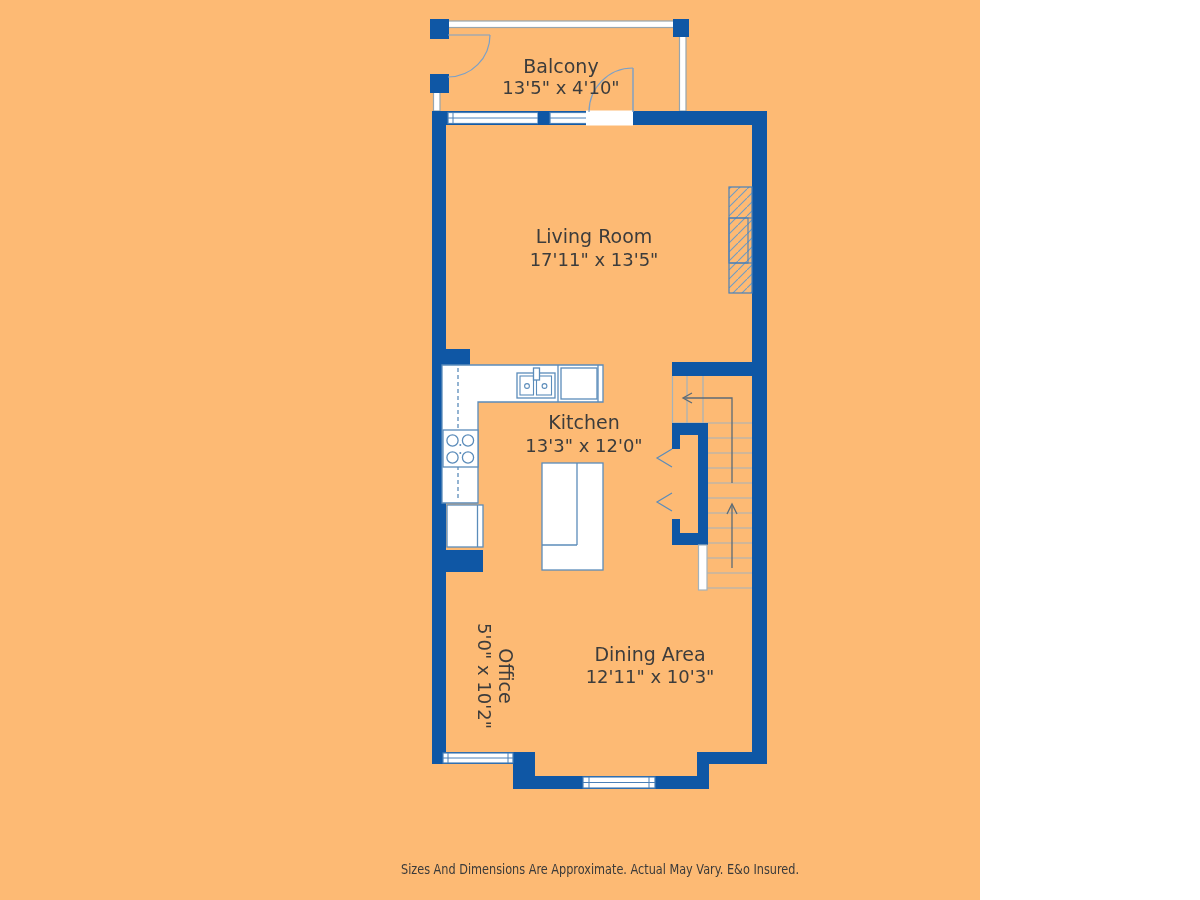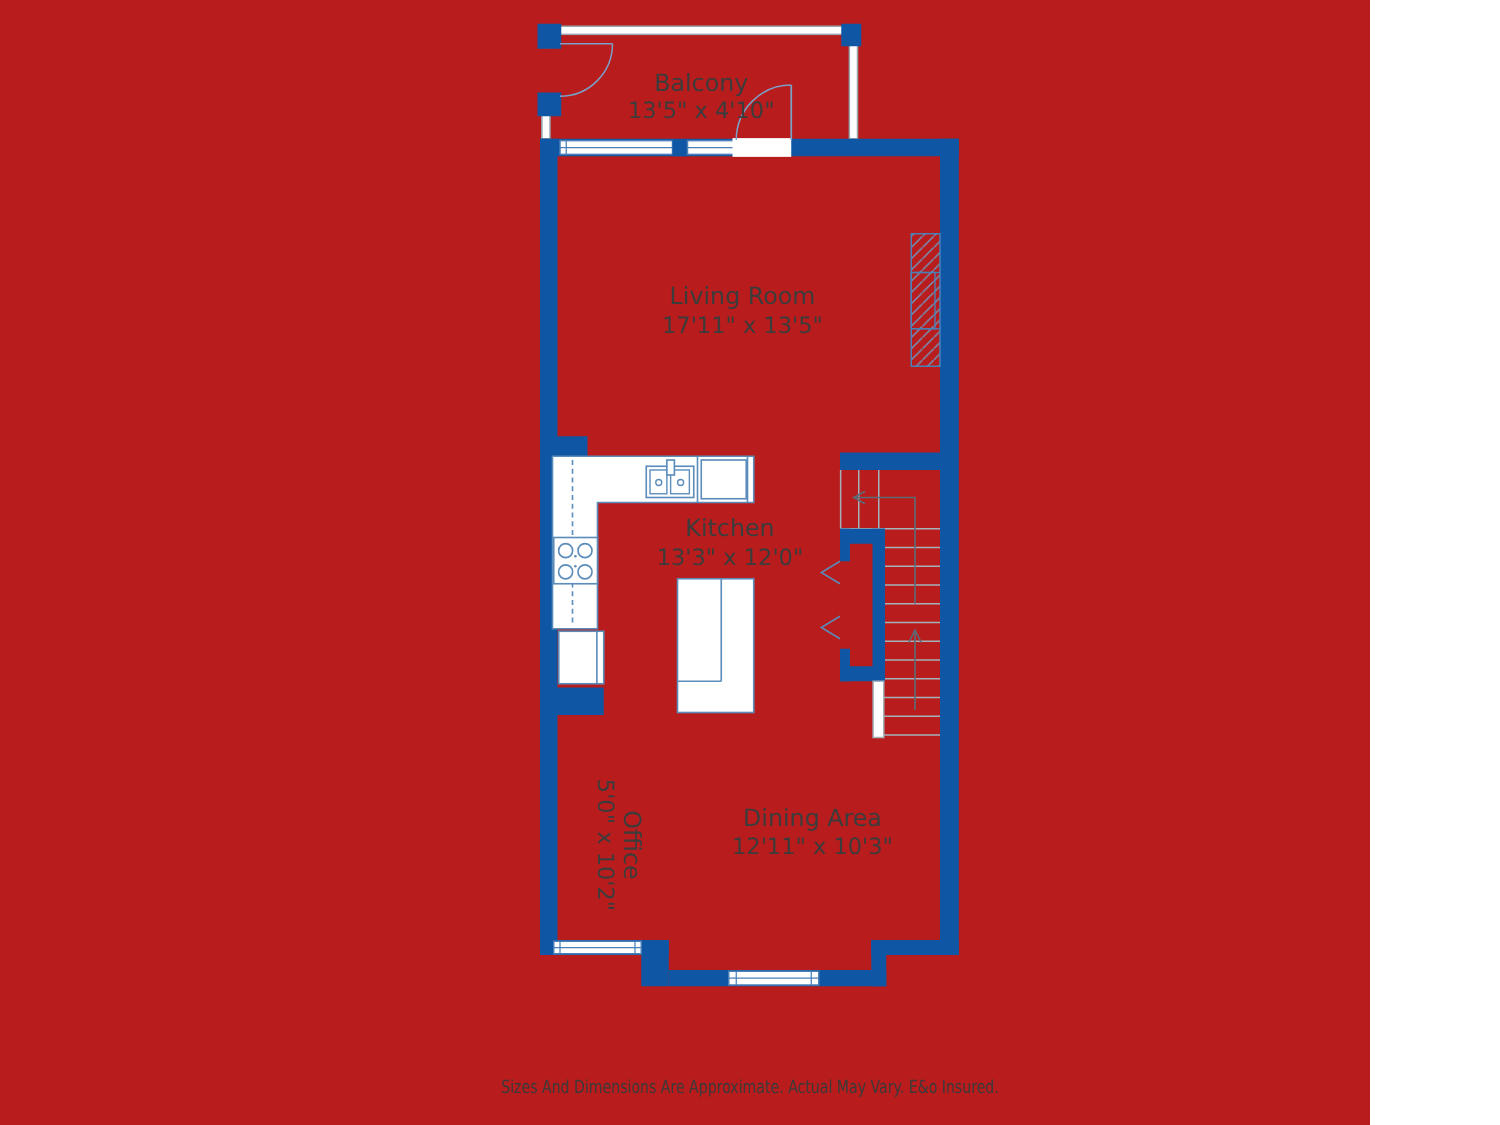--- a/index.html
+++ b/index.html
@@ -1,16 +1,16 @@
 <!DOCTYPE html>
 <html><head>
 <meta charset="utf-8">
 <style>
   html,body{margin:0;padding:0;background:#fff;}
-  .canvas{position:relative;width:1096px;height:900px;background:#b91c1c;overflow:hidden;
+  .canvas{position:relative;width:980px;height:900px;background:#fdba74;overflow:hidden;
           font-family:"DejaVu Sans", sans-serif;}
   svg{display:block;}
   text{fill:#3c3c3c;font-family:"DejaVu Sans", sans-serif;}
   .room-name{font-size:19px;}
   .room-dims{font-size:18px;}
   .footer-text{font-size:14.5px;fill:#3a3a3a;}
   .compass-n{font-size:13px;fill:#1a1a1a;}
 </style>
 </head>
 <body>

